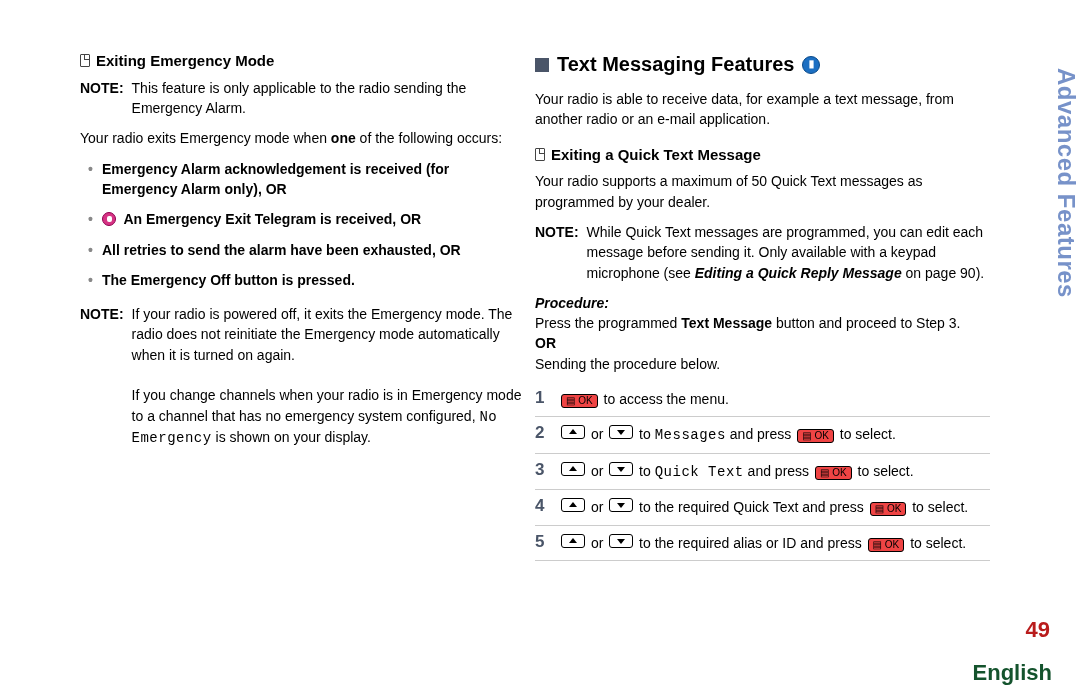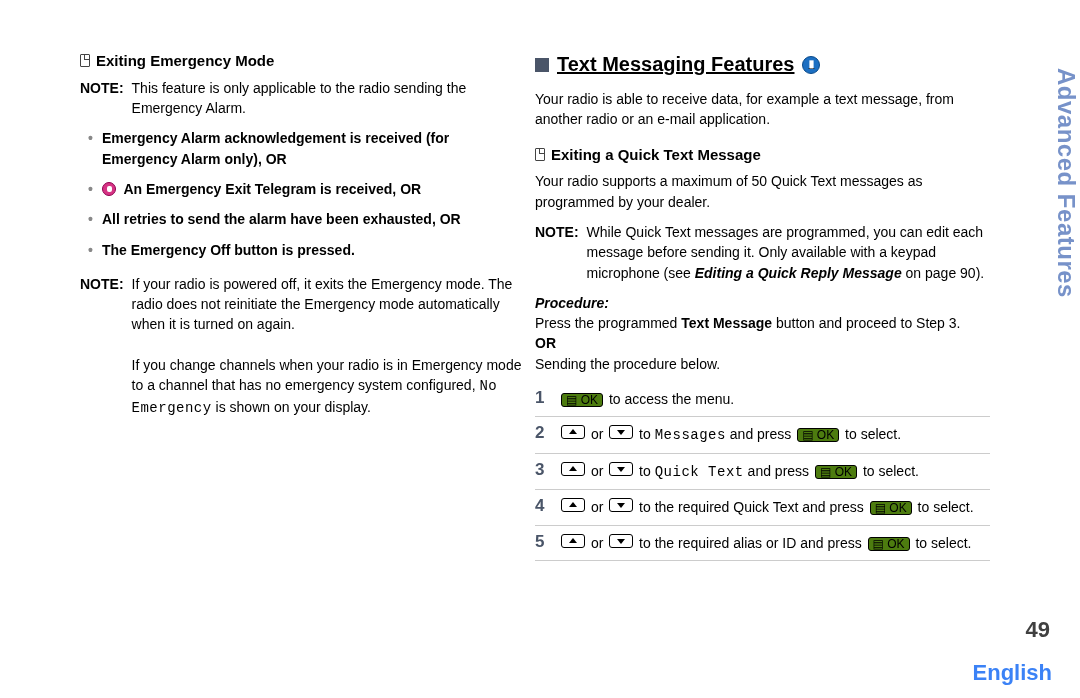--- a/index.html
+++ b/index.html
@@ -90,21 +90,20 @@
     border-radius: 2px;
     background: #fff;
   }
   .section-head {
     display: flex;
     align-items: center;
     gap: 8px;
     font-size: 20px;
     font-weight: bold;
     margin: 0 0 10px 0;
-    text-decoration: underline;
   }
   .section-square {
     width: 14px;
     height: 14px;
     background: #4a5568;
   }
   .badge-circle {
     width: 18px;
     height: 18px;
     border-radius: 50%;
@@ -120,25 +119,25 @@
   .mono {
     font-family: "Courier New", monospace;
     letter-spacing: 0.5px;
     margin-top: 46px;
   }
   .key {
     display: inline-block;
     border: 1px solid #000;
     border-radius: 3px;
     padding: 0 4px;
-    font-size: 12px;
+    font-size: 10px;
     line-height: 12px;
     height: 14px;
     vertical-align: 0px;
-    background: #4d7c0f;
+    background: #ef4444;
     margin: 0 2px;
     min-width: 24px;
     text-align: center;
   }
   .key-arrow {
     display: inline-block;
     border: 1px solid #000;
     border-radius: 3px;
     width: 24px;
     height: 14px;
@@ -198,43 +197,46 @@
     font-weight: bold;
     color: #7792c9;
     letter-spacing: 0.5px;
   }
   .page-num {
     position: absolute;
     right: 30px;
     bottom: 55px;
     font-size: 22px;
     font-weight: bold;
-    color: #404040;
+    color: #b91c1c;
     margin-left: 16px;
   }
   .lang {
     position: absolute;
     right: 28px;
     bottom: 12px;
     font-size: 22px;
     font-weight: bold;
-    color: #3b82f6;
+    color: #14532d;
   }
 </style>
 </head>
 <body>
 
 <div class="page">
   <div class="col">
     <div class="subhead">
       <span class="doc-icon"></span><span>Exiting Emergency Mode</span>
     </div>
     <div class="note-indent">
       <span class="note-label">NOTE:</span>
       <span class="body">This feature is only applicable to the radio sending the Emergency Alarm.</span>
+    </div>
+    <div class="para">
+      Your radio exits Emergency mode when <b>one</b> of the following occurs:
     </div>
     <ul class="bullets">
       <li>
         <span>Emergency Alarm acknowledgement is received (for </span><b>Emergency Alarm</b><span> only), </span><b>OR</b>
       </li>
       <li>
         <span class="radio-icon"></span>
         <span>An Emergency Exit Telegram is received, </span><b>OR</b>
       </li>
       <li>

